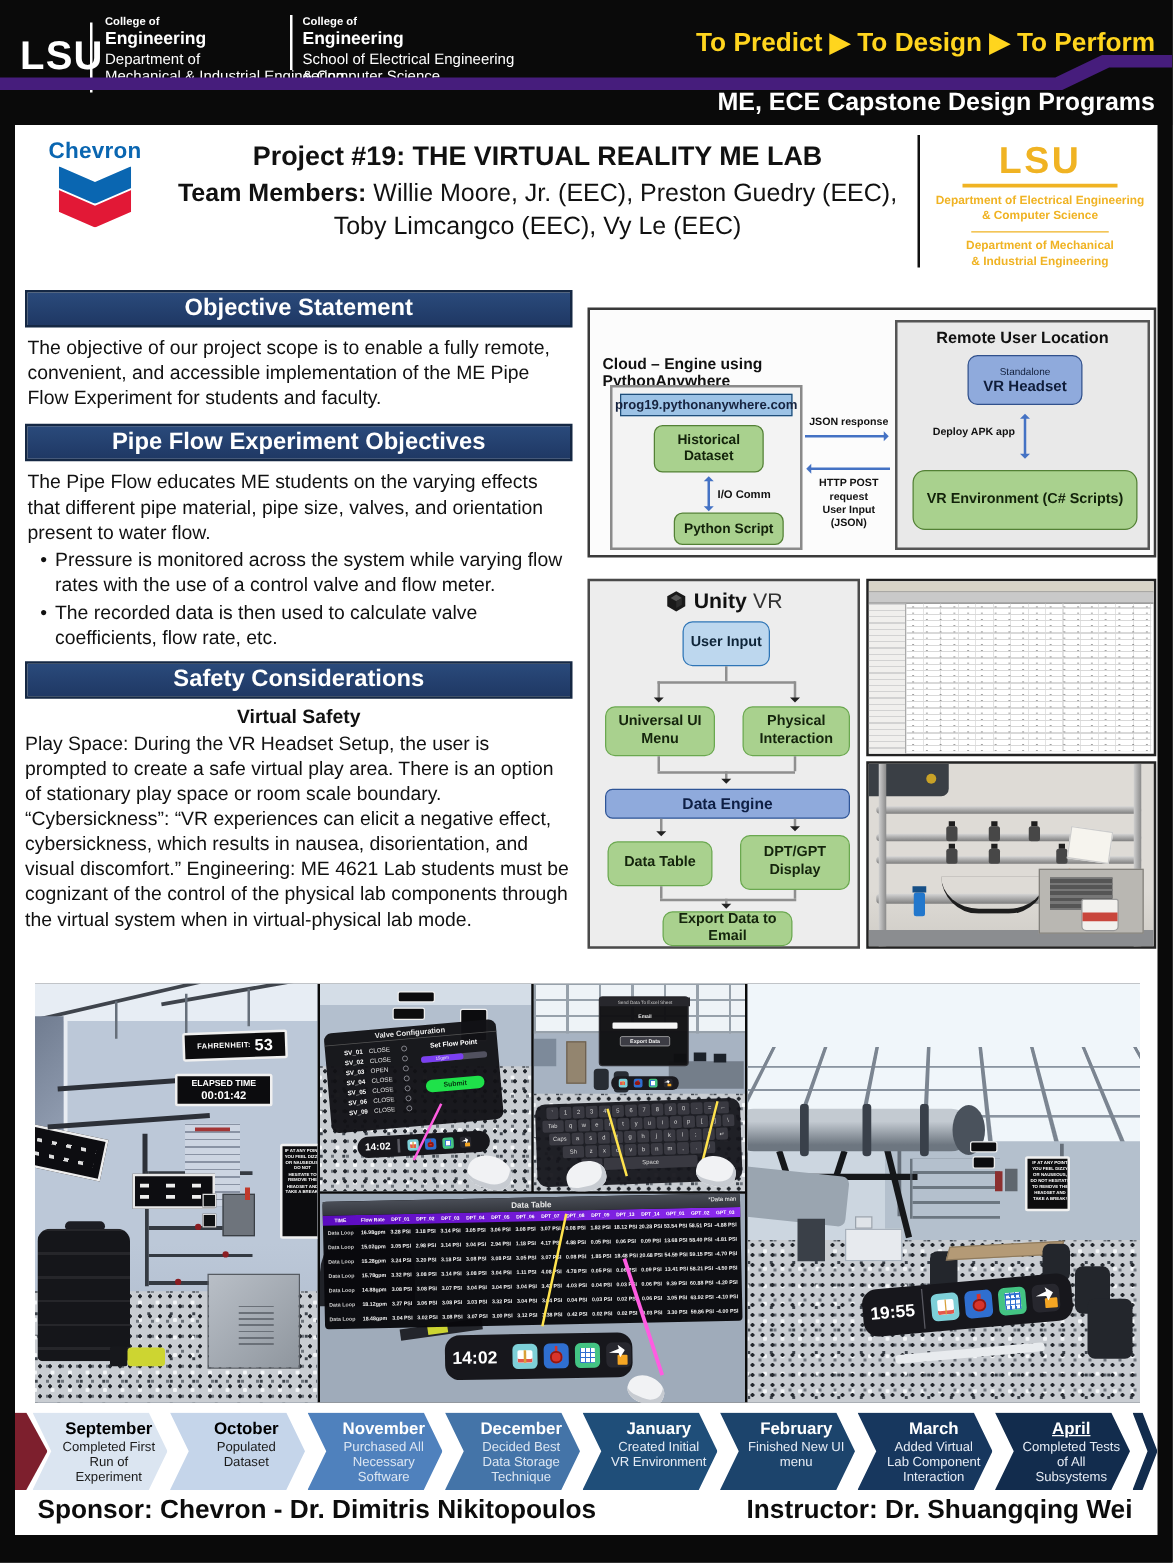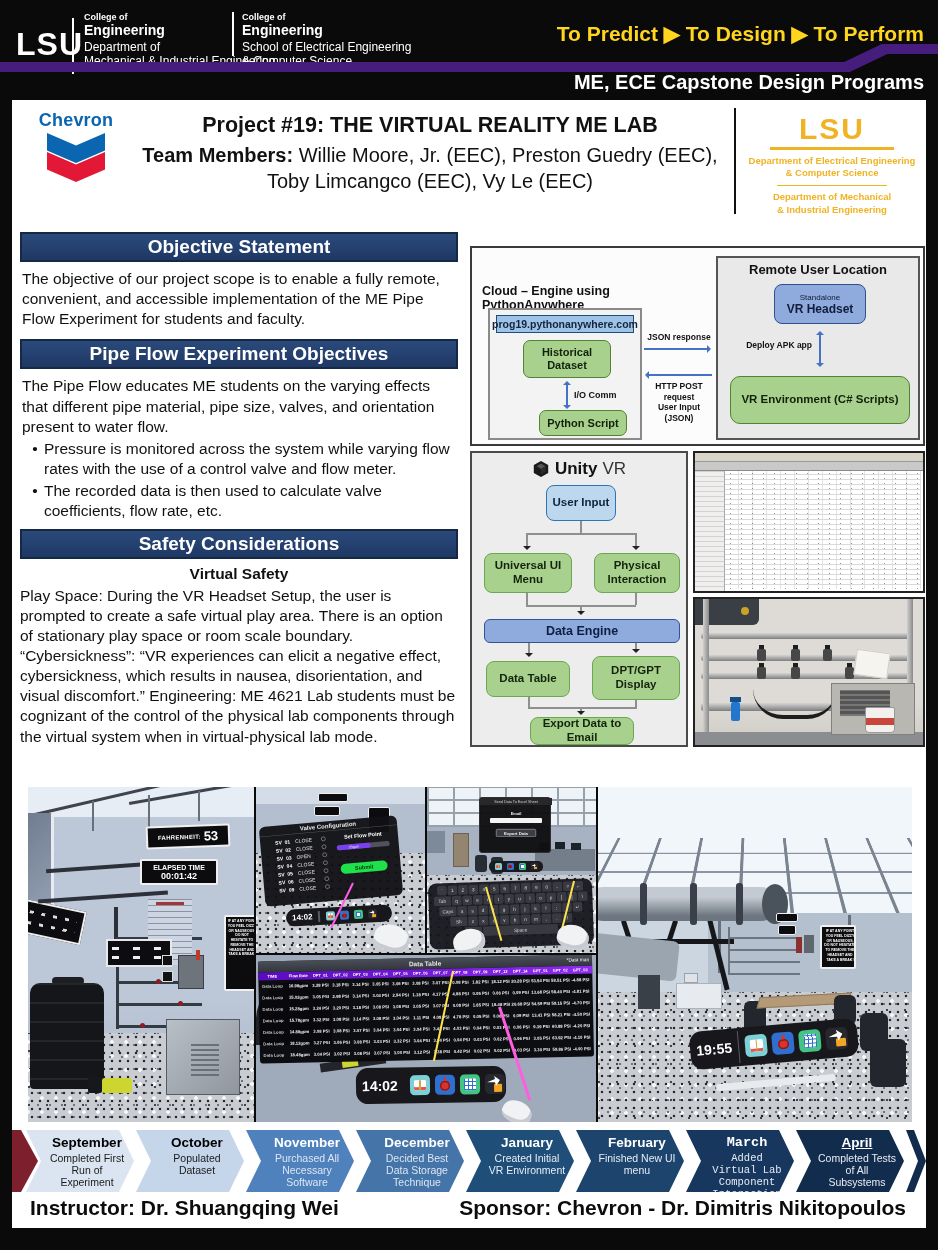--- a/index.html
+++ b/index.html
@@ -79,21 +79,21 @@
   .midlab{position:absolute;font-size:8.5px;font-weight:600;text-align:center;width:78px;line-height:1.25}
   .remotebox{position:absolute;left:244px;top:8px;width:204px;height:184px;background:#e9e9e9;border:2px solid #555}
   .remtitle{position:absolute;top:4px;width:100%;text-align:center;font-size:13px;font-weight:600}
   .headset{position:absolute;left:56px;top:26px;width:92px;height:40px;background:#8faadc;border:1.5px solid #30508c;border-radius:8px;
     display:flex;flex-direction:column;align-items:center;justify-content:center;color:#101d3a}
   .headset .h1{font-size:8px}
   .headset .h2{font-size:12px;font-weight:bold}
   .deploy{position:absolute;left:8px;top:82px;width:86px;font-size:8.5px;text-align:right;font-weight:600}
   .env{position:absolute;left:12px;top:118px;width:180px;height:48px;border-radius:10px;font-size:11.5px}
 
-  .lowrow{display:flex;gap:5px;margin-top:5px}
+  .lowrow{display:flex;gap:5px;margin-top:17px}
   
   .unity{position:relative;width:218px;height:296px;background:#ededed;border:2px solid #4a4a4a;flex:0 0 auto}
   .utitle{position:absolute;top:6px;width:100%;display:flex;align-items:center;justify-content:center;gap:5px}
   .utitle .ub{font-size:17px;font-weight:bold;color:#111}
   .utitle .uv{font-size:17px;color:#333}
   .unode{position:absolute;border-radius:8px;display:flex;align-items:center;justify-content:center;
     text-align:center;font-weight:bold;line-height:1.2;font-size:11.5px}
   .ug{background:#a9d18e;border:1.5px solid #6aa84f;color:#14240c}
   .ubl{background:#bdd7ee;border:1.5px solid #2e75b6;color:#0e2438}
   .ube{background:#8faadc;border:1.5px solid #2f5597;color:#0e1f45}
@@ -933,30 +933,30 @@
             <div class="chev-desc" style="color: rgb(220, 230, 242);">Decided Best Data Storage Technique</div>
           </div>
           <div class="chev" style="background: rgb(31, 78, 121);">
             <div class="chev-month" style="color: rgb(255, 255, 255);">January</div>
             <div class="chev-desc" style="color: rgb(230, 236, 245);">Created Initial VR Environment</div>
           </div>
           <div class="chev" style="background: rgb(28, 68, 108);">
             <div class="chev-month" style="color: rgb(255, 255, 255);">February</div>
             <div class="chev-desc" style="color: rgb(230, 236, 245);">Finished New UI menu</div>
           </div>
-          <div class="chev" style="background: rgb(23, 55, 94); font-family: Liberation Mono, monospace;">
+          <div class="chev" style="background: rgb(23, 55, 94);">
             <div class="chev-month" style="color: rgb(255, 255, 255);">March</div>
             <div class="chev-desc" style="color: rgb(230, 236, 245);">Added Virtual Lab Component Interaction</div>
           </div>
           <div class="chev" style="background: rgb(18, 44, 77);">
             <div class="chev-month" style="color: rgb(255, 255, 255); text-decoration: underline;">April</div>
             <div class="chev-desc" style="color: rgb(230, 236, 245);">Completed Tests of All Subsystems</div>
           </div>
         </div>
       <div class="tl-right"></div>
     </div>
 
     <div class="footerline">
+      <span>Sponsor: Chevron - Dr. Dimitris Nikitopoulos</span>
       <span>Instructor: Dr. Shuangqing Wei</span>
-      <span>Sponsor: Chevron - Dr. Dimitris Nikitopoulos</span>
     </div>
   </div>
 </div>
 
 </body></html>

